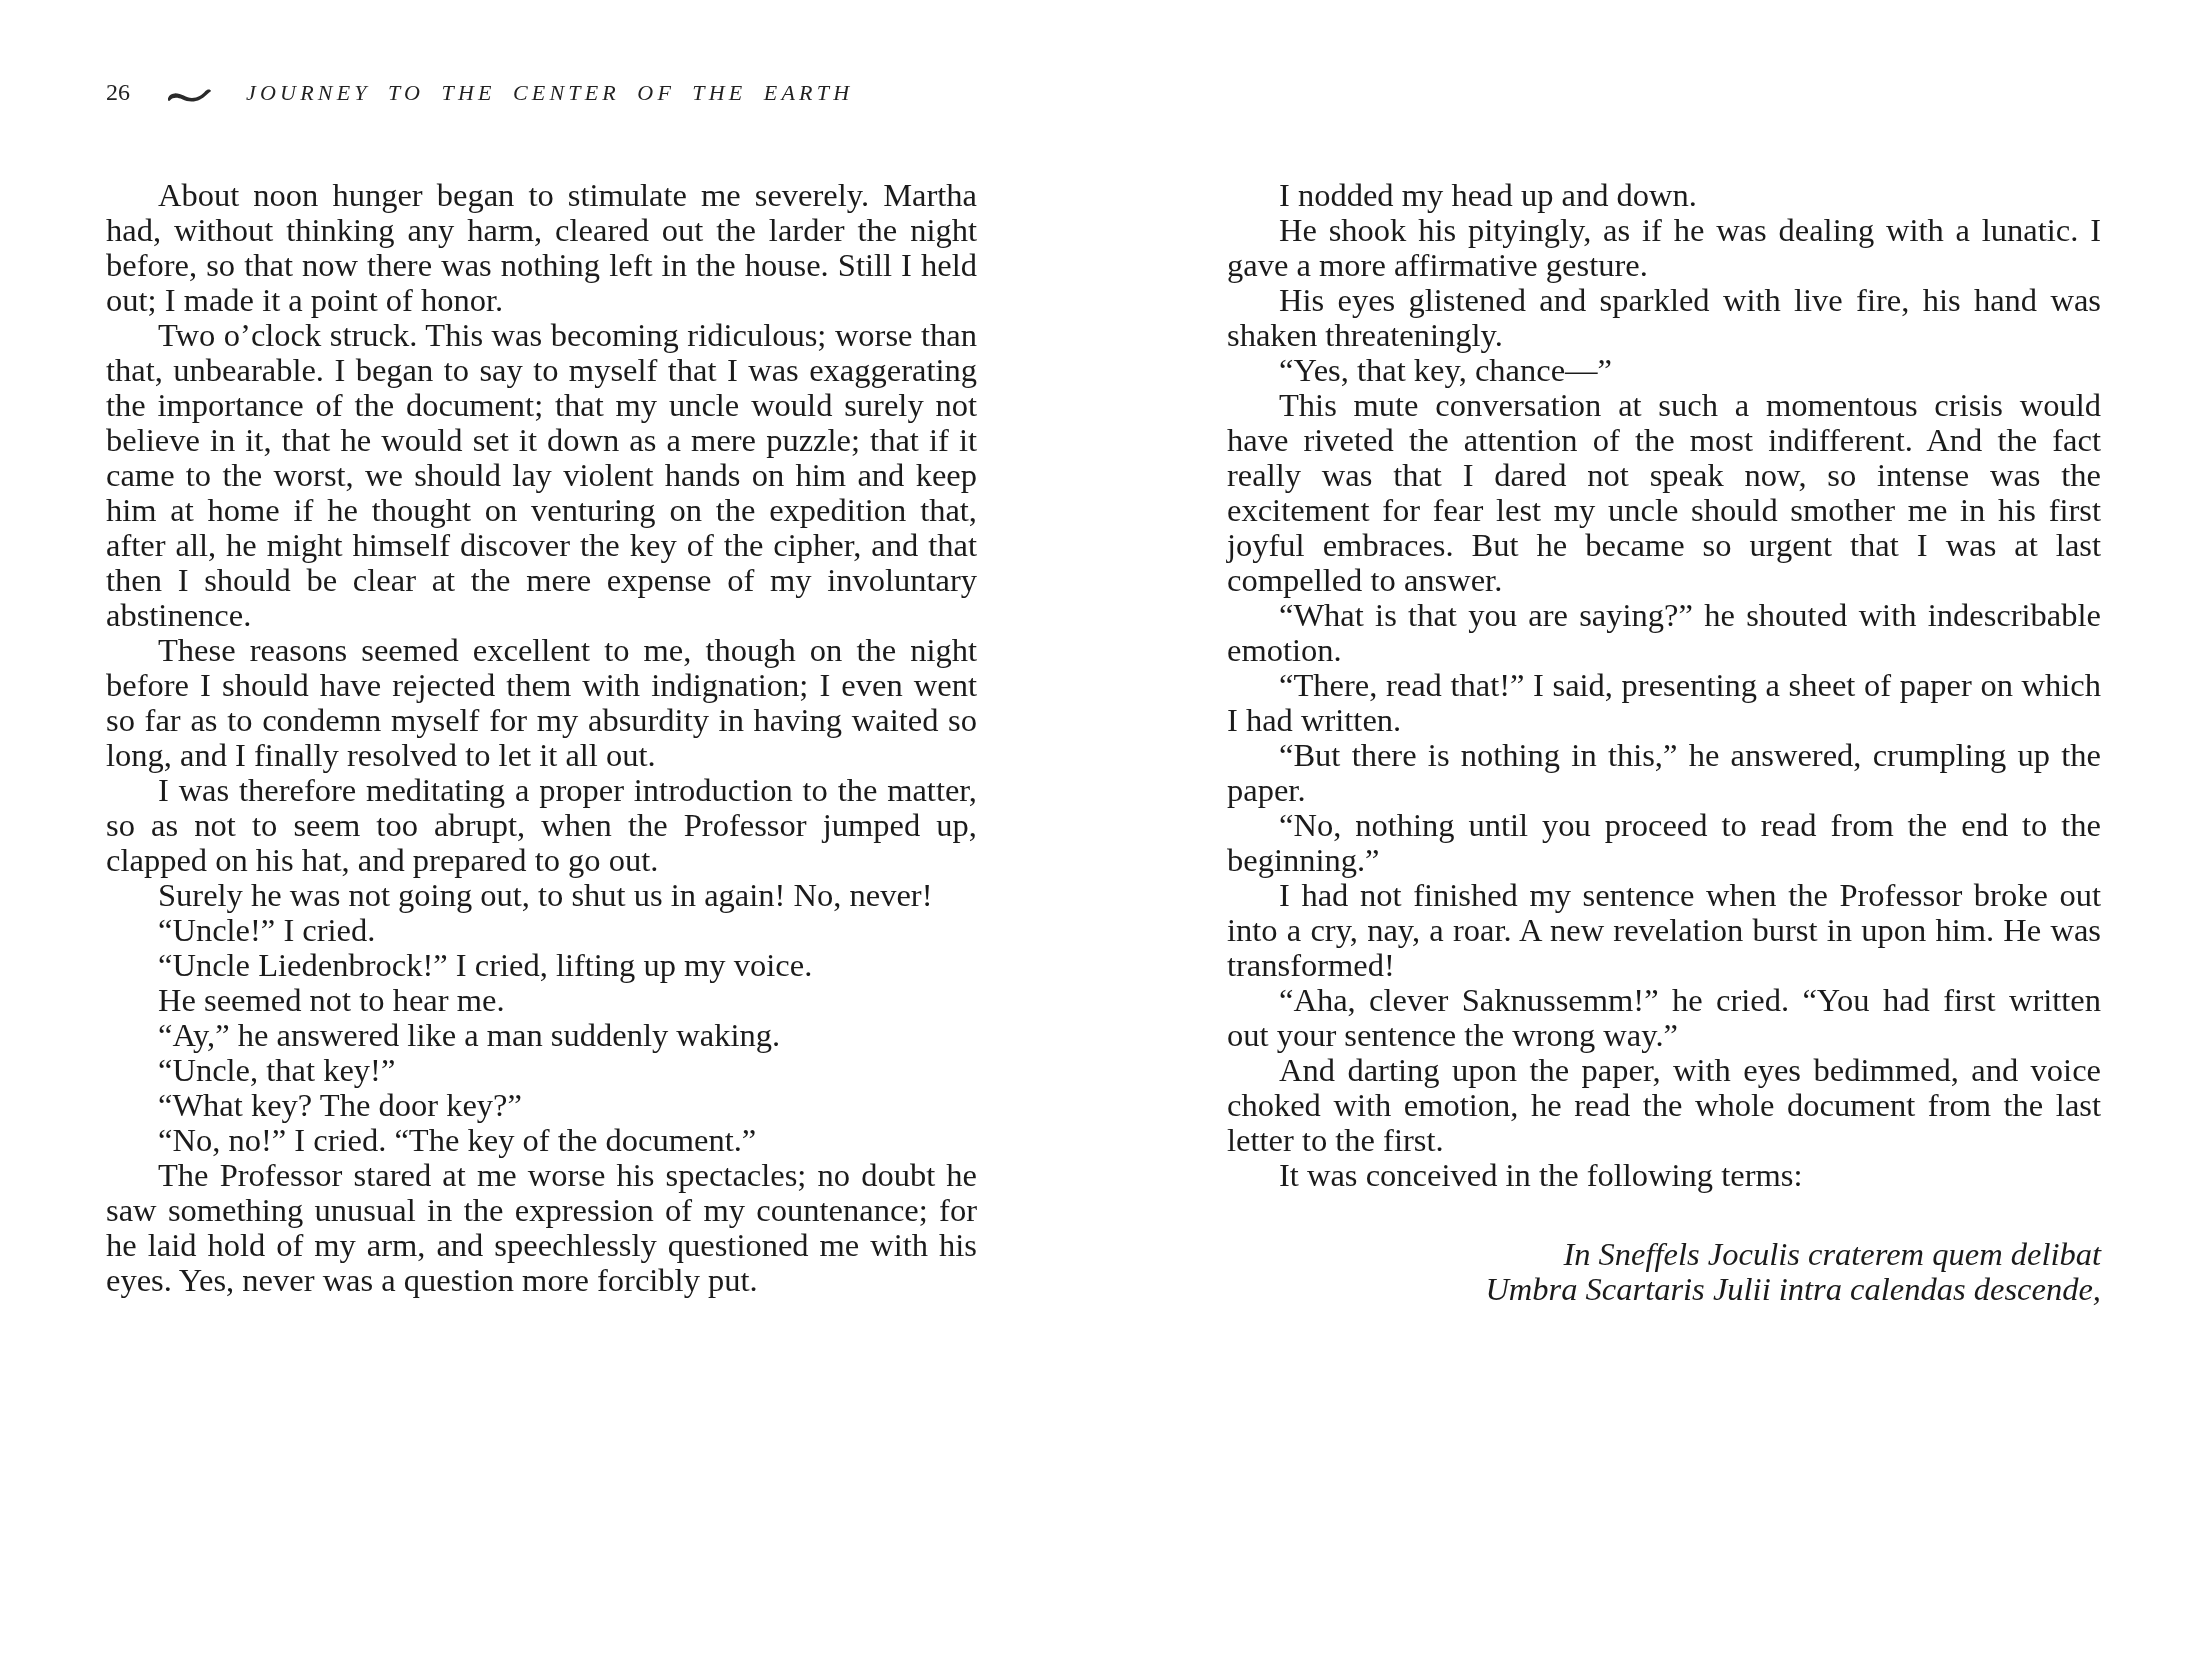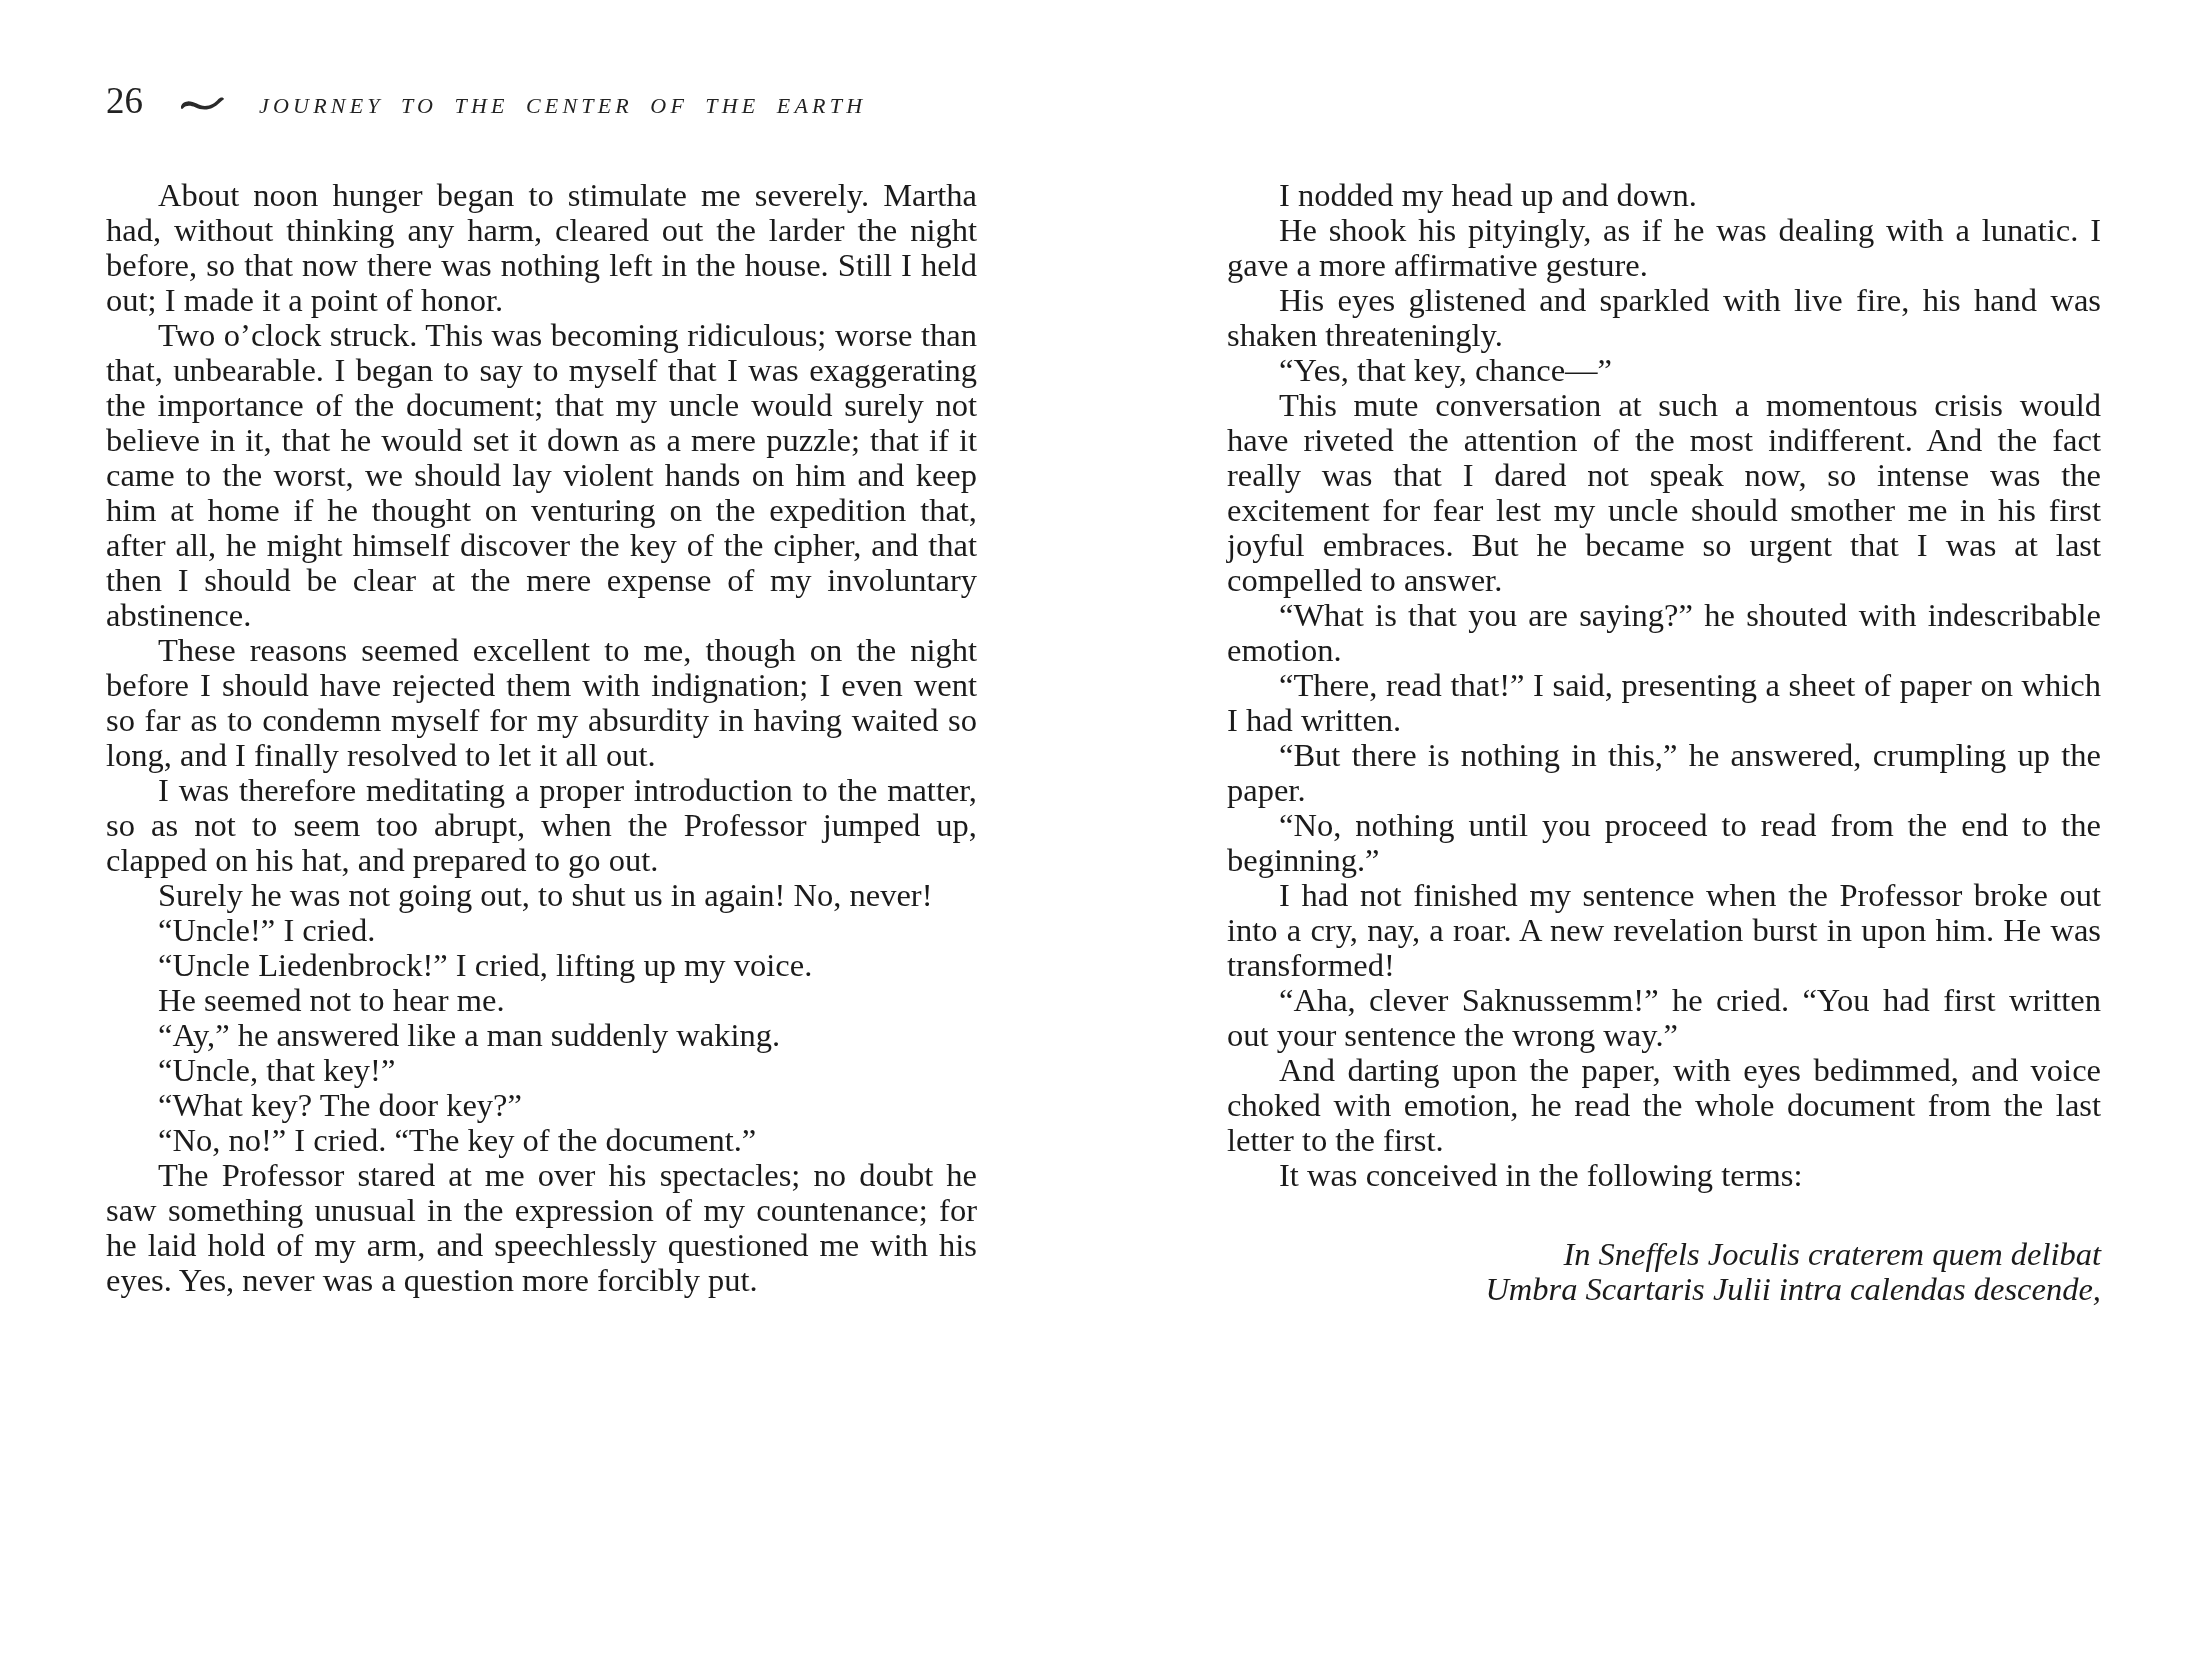--- a/index.html
+++ b/index.html
@@ -39,21 +39,21 @@
     word-spacing: 7.6px;
     white-space: nowrap;
     color: #222222;
   }
   .left-head  { justify-content: flex-start; }
   .left-head .page-num   { margin-right: 35px; }
   .left-head .ornament   { margin-right: 32px; }
   .right-head { justify-content: space-between; }
 
   .page-num {
-    font-size: 37px;
+    font-size: 24px;
     letter-spacing: 0;
   }
   .head-title {
     font-size: 22px;
     font-style: italic;
   }
   .ornament {
     width: 49px;
     height: 20px;
     flex: 0 0 auto;
@@ -114,21 +114,21 @@
       <p>These reasons seemed excellent to me, though on the night before I should have rejected them with indignation; I even went so far as to condemn myself for my absurdity in having waited so long, and I finally resolved to let it all out.</p>
       <p>I was therefore meditating a proper introduction to the matter, so as not to seem too abrupt, when the Professor jumped up, clapped on his hat, and prepared to go out.</p>
       <p>Surely he was not going out, to shut us in again! No, never!</p>
       <p>“Uncle!” I cried.</p>
       <p>“Uncle Liedenbrock!” I cried, lifting up my voice.</p>
       <p>He seemed not to hear me.</p>
       <p>“Ay,” he answered like a man suddenly waking.</p>
       <p>“Uncle, that key!”</p>
       <p>“What key? The door key?”</p>
       <p>“No, no!” I cried. “The key of the document.”</p>
-      <p>The Professor stared at me over his spectacles; no doubt he saw something unusual in the expression of my countenance; for he laid hold of my arm, and speechlessly questioned me with his eyes. Yes, never was a question more forcibly put.</p>
+      <p>The Professor stared at me worse his spectacles; no doubt he saw something unusual in the expression of my countenance; for he laid hold of my arm, and speechlessly questioned me with his eyes. Yes, never was a question more forcibly put.</p>
     </div>
   </section>
 
   <section class="page right">
     <div class="page-body">
       <p>I nodded my head up and down.</p>
       <p>He shook his pityingly, as if he was dealing with a lunatic. I gave a more affirmative gesture.</p>
       <p>His eyes glistened and sparkled with live fire, his hand was shaken threateningly.</p>
       <p>“Yes, that key, chance—”</p>
       <p>This mute conversation at such a momentous crisis would have riveted the attention of the most indifferent. And the fact really was that I dared not speak now, so intense was the excitement for fear lest my uncle should smother me in his first joyful embraces. But he became so urgent that I was at last compelled to answer.</p>

